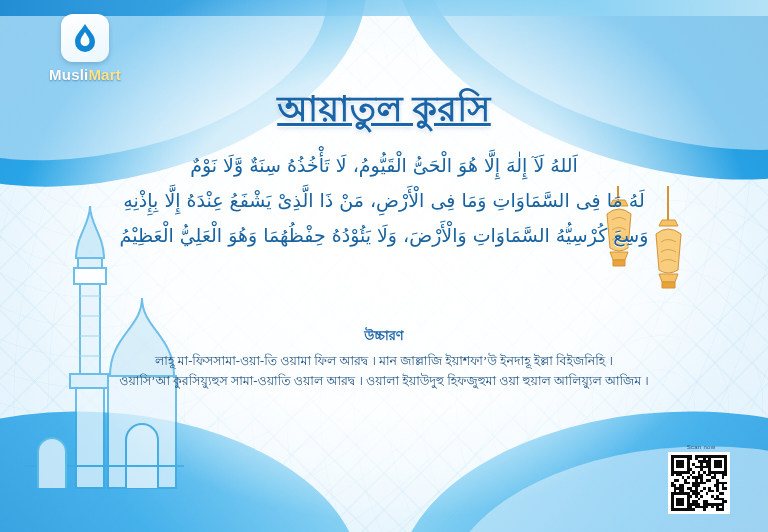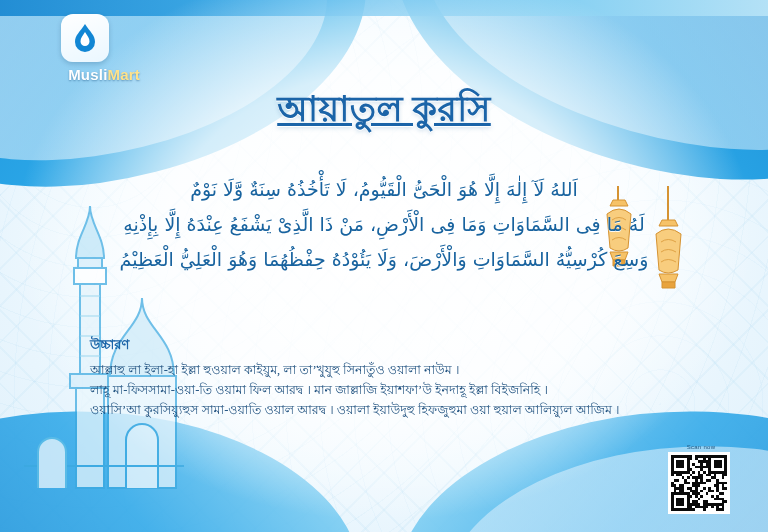--- a/index.html
+++ b/index.html
@@ -132,21 +132,21 @@
     width: 120px;
     height: 130px;
   }
 
   
   .logo {
     position: absolute;
     top: 14px;
     left: 30px;
     width: 110px;
-    text-align: right;
+    text-align: center;
     z-index: 6;
   }
   .logo-mark {
     width: 48px;
     height: 48px;
     margin: 0 auto 4px auto;
     border-radius: 12px;
     background: linear-gradient(160deg, #ffffff 0%, #eaf7ff 100%);
     box-shadow: 0 2px 5px rgba(0,40,80,.2);
     display: flex;
@@ -183,39 +183,38 @@
 
   
   .arabic {
     position: absolute;
     top: 150px;
     left: 96px;
     right: 96px;
     text-align: center;
     direction: rtl;
     z-index: 5;
-    margin-top: 24px;
   }
   .arabic-line {
     font-family: "DejaVu Sans", "Liberation Sans", sans-serif;
     font-size: 19px;
     line-height: 31px;
     color: #18639f;
     white-space: nowrap;
     margin: 0 0 4px 0;
     text-shadow: 0 1px 0 rgba(255,255,255,.9);
   }
 
   
   .translit {
     position: absolute;
-    top: 335px;
+    top: 326px;
     left: 90px;
     right: 90px;
-    text-align: left;
+    text-align: center;
     z-index: 5;
   }
   .translit-heading {
     font-family: "Liberation Serif", "DejaVu Serif", serif;
     font-size: 13px;
     font-weight: bold;
     color: #1b64a8;
     margin-bottom: 4px;
   }
   .translit-line {
@@ -336,21 +335,20 @@
   </div>
 
   <div class="arabic">
     <p class="arabic-line">اَللهُ لَآ إِلٰهَ إِلَّا هُوَ الْحَىُّ الْقَيُّومُ، لَا تَأْخُذُهُ سِنَةٌ وَّلَا نَوْمٌ</p>
     <p class="arabic-line">لَهُ مَا فِى السَّمَاوَاتِ وَمَا فِى الْأَرْضِ، مَنْ ذَا الَّذِىْ يَشْفَعُ عِنْدَهُ إِلَّا بِإِذْنِهِ</p>
     <p class="arabic-line">وَسِعَ كُرْسِيُّهُ السَّمَاوَاتِ وَالْأَرْضَ، وَلَا يَئُوْدُهُ حِفْظُهُمَا وَهُوَ الْعَلِيُّ الْعَظِيْمُ</p>
   </div>
 
   <div class="translit">
     <div class="translit-heading">উচ্চারণ</div>
-    <div class="translit-line">আল্লাহু লা ইলা-হা ইল্লা হুওয়াল কাইয়ুম, লা তা’খুযুহু সিনাতুঁও ওয়ালা নাউম ।</div>
     <div class="translit-line">লাহূ মা-ফিসসামা-ওয়া-তি ওয়ামা ফিল আরদ্ব । মান জাল্লাজি ইয়াশফা’উ ইনদাহূ ইল্লা বিইজনিহি ।</div>
     <div class="translit-line">ওয়াসি’আ কুরসিয়্যুহুস সামা-ওয়াতি ওয়াল আরদ্ব । ওয়ালা ইয়াউদুহু হিফজুহুমা ওয়া হুয়াল আলিয়্যুল আজিম ।</div>
   </div>
 
   <div class="qr-box">
     <div class="qr-label">Scan now</div>
     <div class="qr-img">
       <div class="qr-grid" id="qr-grid">
           <i class="on"></i>
           <i class="on"></i>

